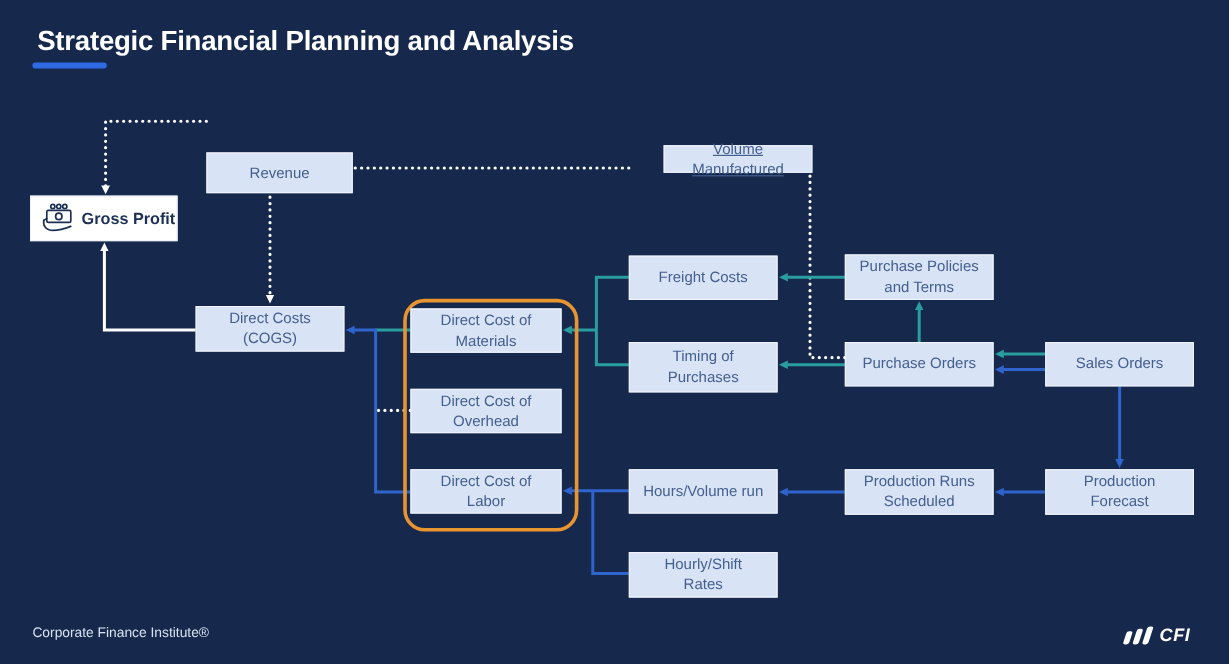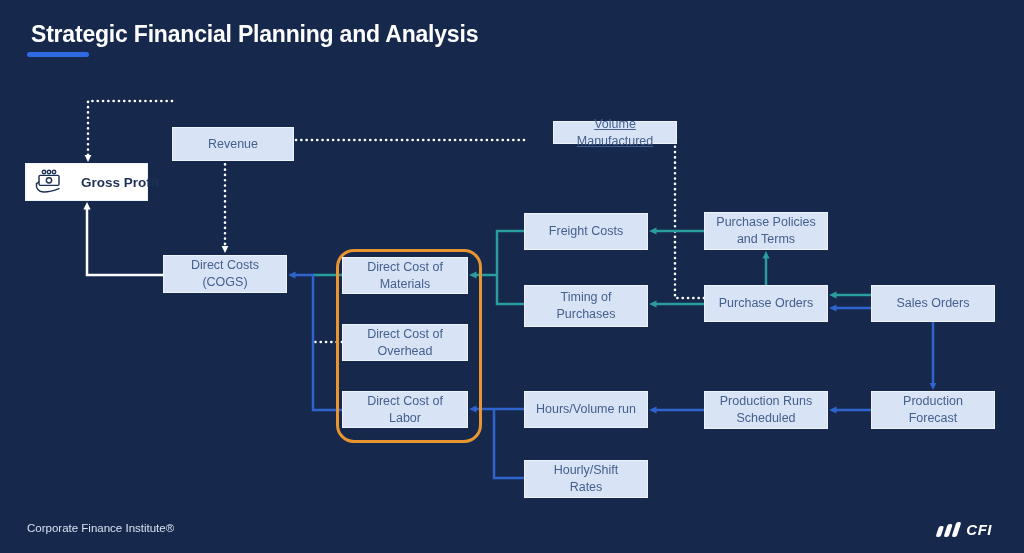--- a/index.html
+++ b/index.html
@@ -23,21 +23,21 @@
   }
   .node{
     position:absolute;z-index:3;
     background:#d9e3f6;border:1px solid #edf2fb;
     color:#44608e;font-size:12.5px;line-height:17px;text-align:center;
     display:flex;align-items:center;justify-content:center;
     white-space:pre-line;box-sizing:border-box;
   }
   .node.highlight{
     background:#ffffff;color:#1c3055;font-weight:bold;font-size:13.5px;
-    justify-content:flex-start;padding-left:8px;gap:17px;white-space:nowrap;
+    justify-content:flex-start;padding-left:8px;gap:4px;white-space:nowrap;
   }
   #n-revenue{left:172px;top:83px;width:122px;height:34px;margin-top:44px;}
   #n-gross-profit{left:25px;top:163px;width:123px;height:38px;}
   #n-volume-manufactured{left:553px;top:121px;width:124px;height:23px;text-decoration:underline;}
   #n-freight-costs{left:524px;top:213px;width:124px;height:37px;}
   #n-timing-of-purchases{left:524px;top:285px;width:124px;height:42px;}
   #n-purchase-policies{left:704px;top:212px;width:124px;height:38px;}
   #n-purchase-orders{left:704px;top:285px;width:124px;height:37px;}
   #n-sales-orders{left:871px;top:285px;width:124px;height:37px;}
   #n-direct-costs{left:163px;top:255px;width:124px;height:38px;}

